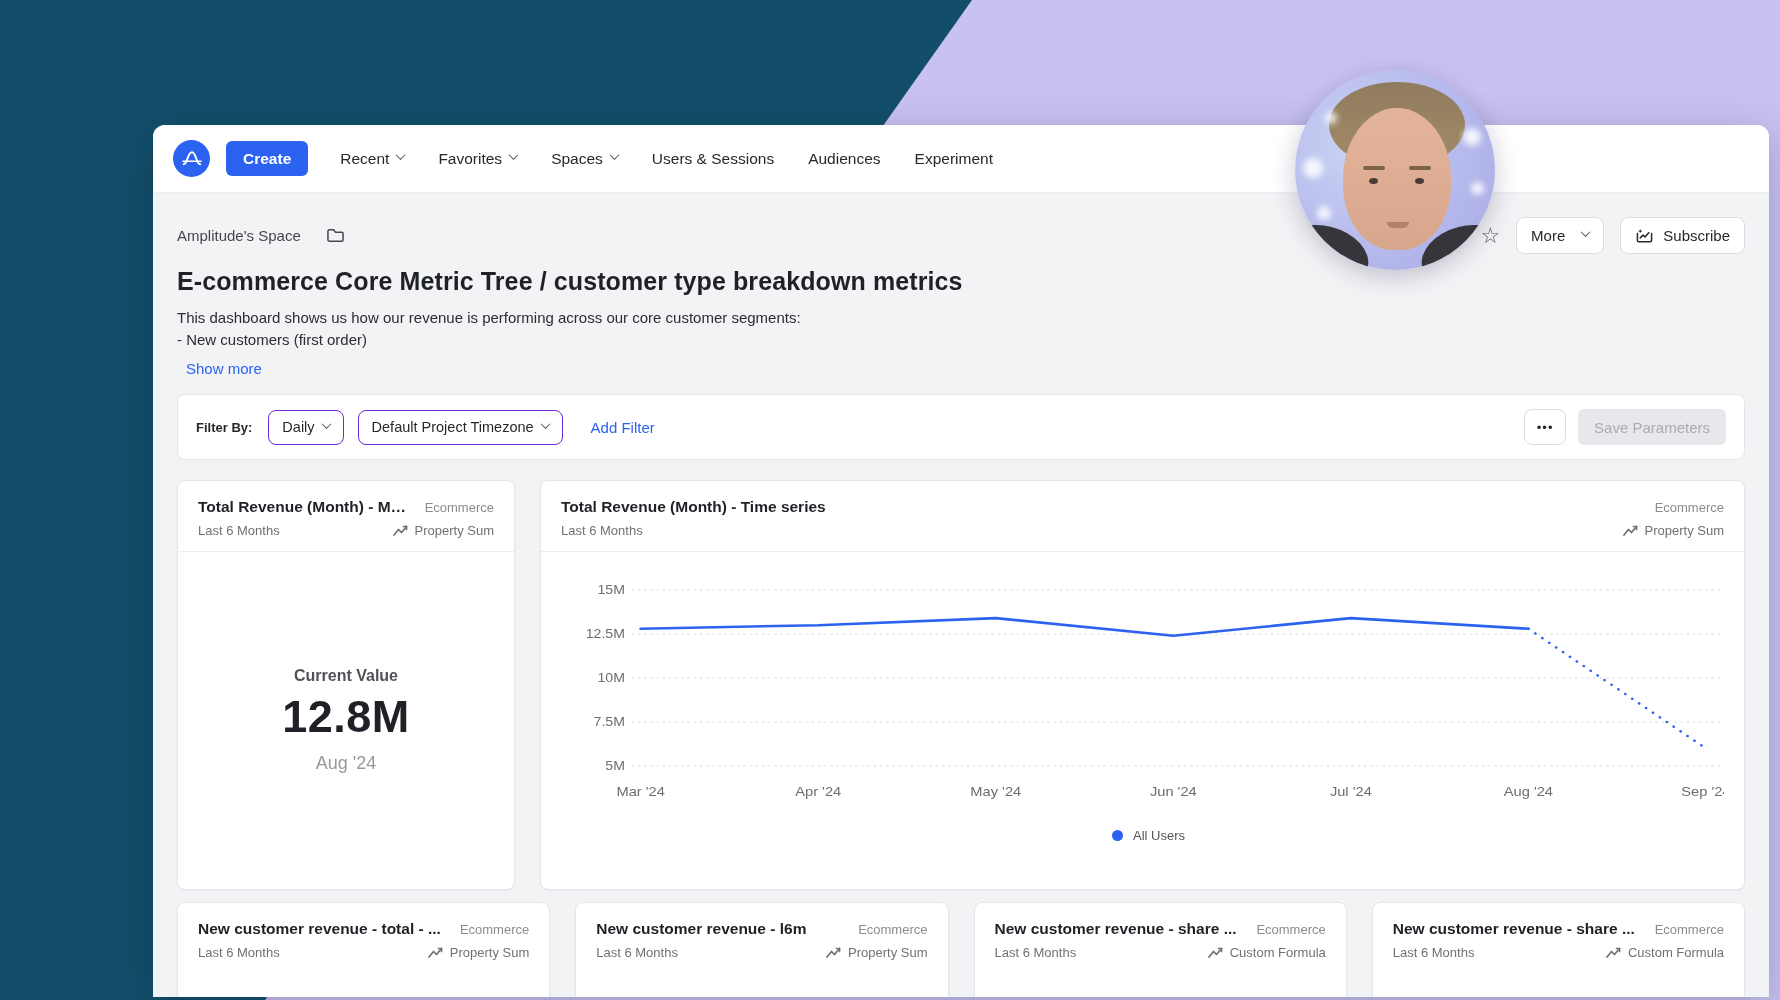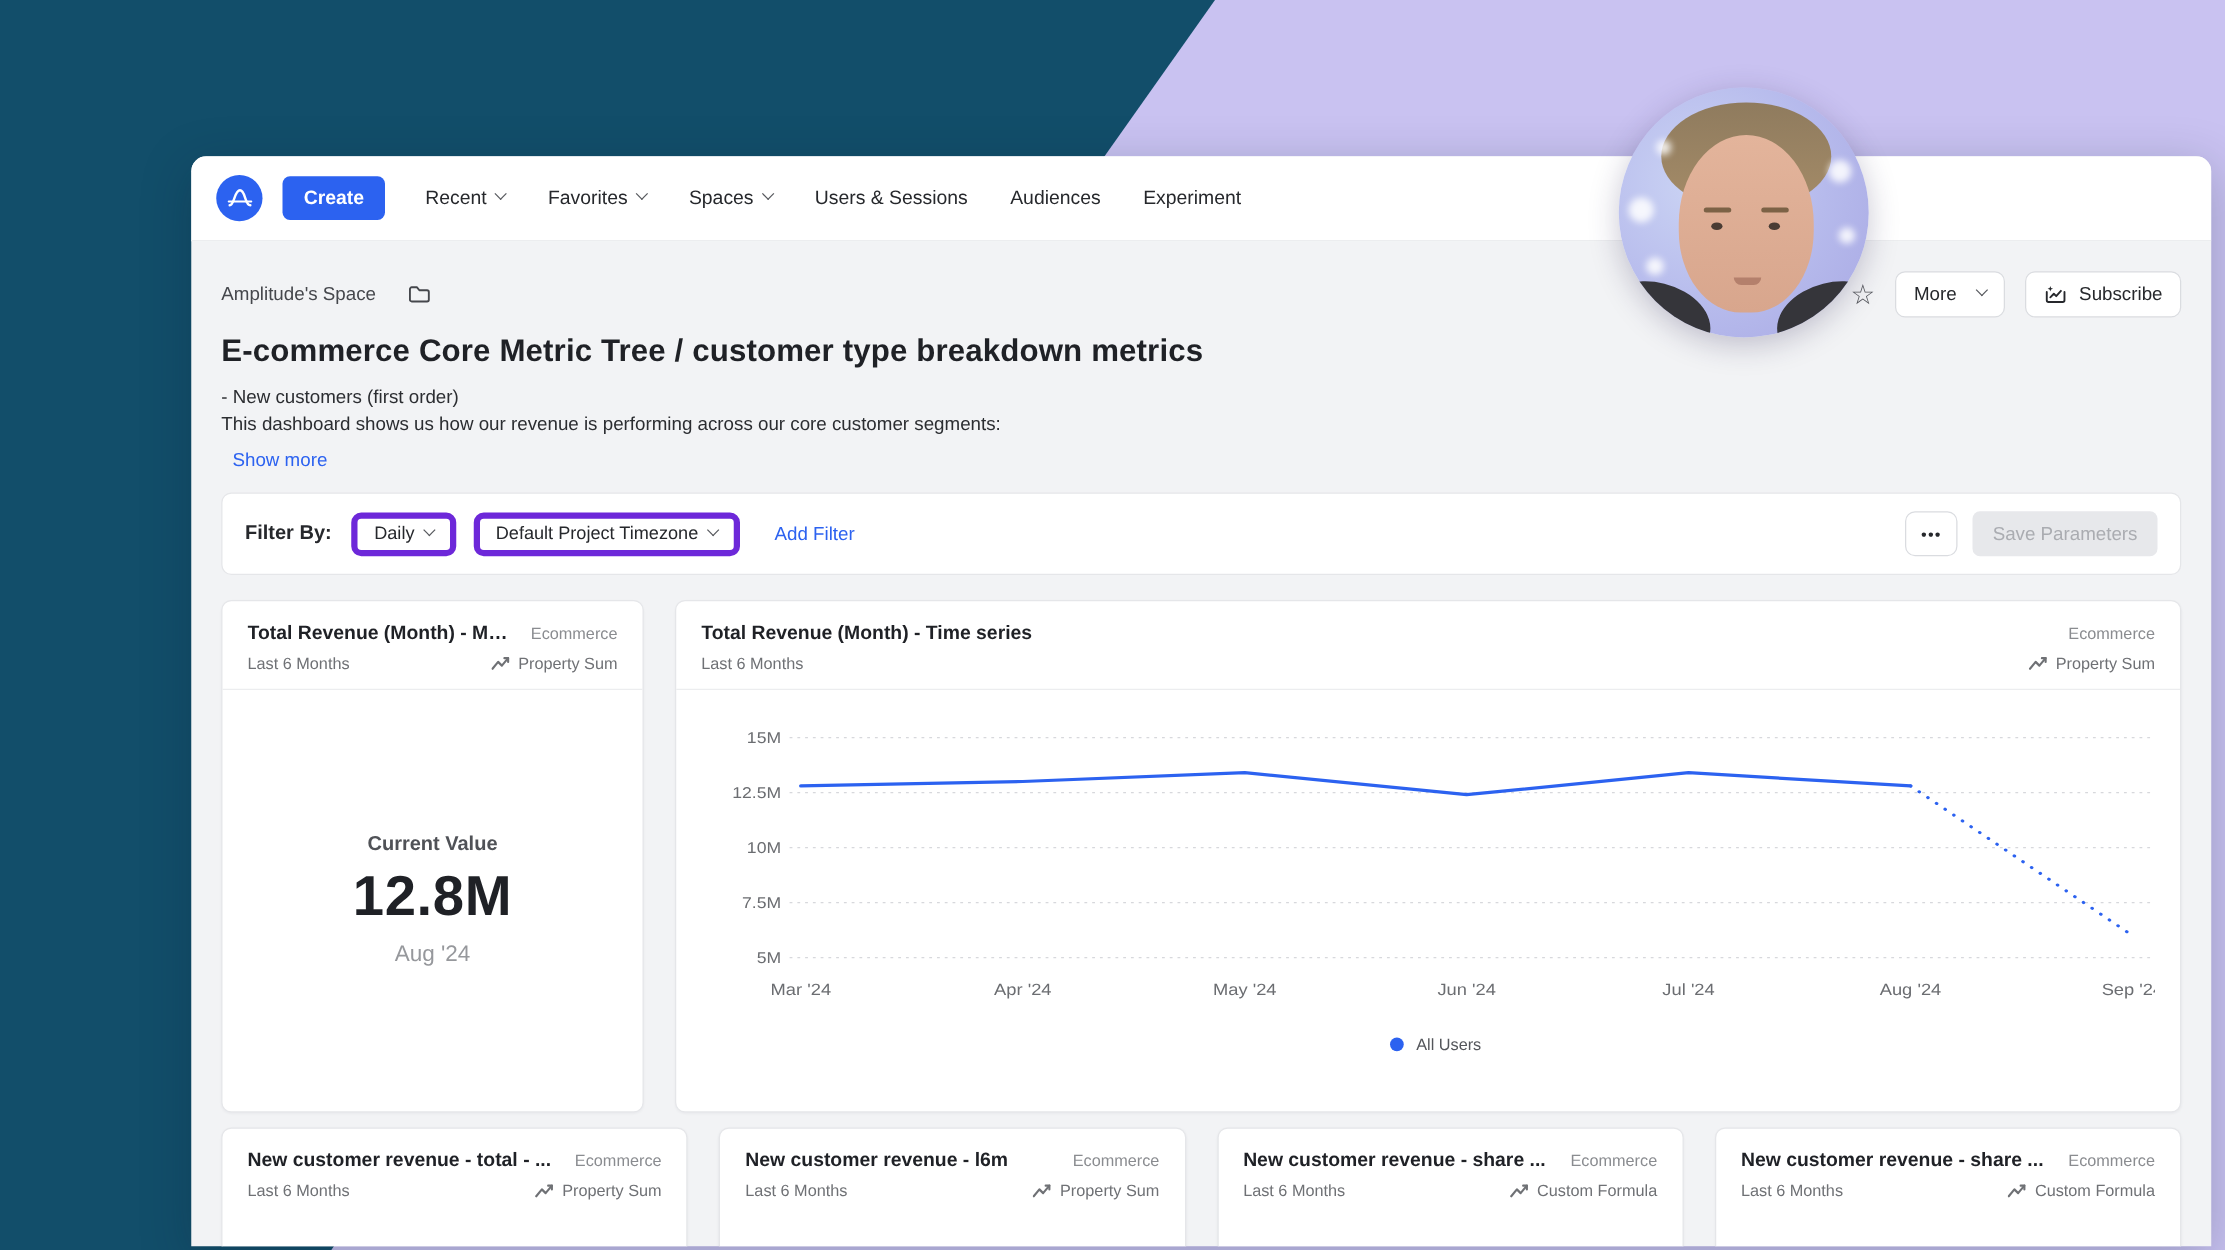--- a/index.html
+++ b/index.html
@@ -59,23 +59,23 @@
   }
   .page-title { margin-top:13px; font-size:25px; font-weight:700; color:#1F2126; letter-spacing:.1px; }
   .desc { margin-top:11px; font-size:15px; color:#2B2D31; line-height:22px; }
   .show-more { display:inline-block; margin-top:9px; margin-left:9px; font-size:15px; color:#2C62F0; cursor:pointer; }
 
   
   .filter-panel {
     margin-top:16px; height:66px; background:#fff; border:1px solid #E5E6E9; border-radius:8px;
     display:flex; align-items:center; padding:0 18px; gap:14px;
   }
-  .filter-label { font-size:16px; font-weight:700; color:#26282C; margin-right:2px; }
+  .filter-label { font-size:13px; font-weight:700; color:#26282C; margin-right:2px; }
   .dropdown {
-    height:35px; border:5px solid #6d28d9; border-radius:8px; background:#fff;
+    height:35px; border:1px solid #6d28d9; border-radius:8px; background:#fff;
     padding:0 13px; display:flex; align-items:center; font-size:14.5px; color:#26282C; cursor:pointer;
   }
   .seg-group { display:flex; align-items:stretch; height:35px; border:1px solid #D5D7DB; border-radius:8px; background:#fff; overflow:hidden; }
   .seg { padding:0 12px; display:flex; align-items:center; font-size:14.5px; color:#3F4145;
     border-right:1px solid #E2E3E6; cursor:pointer; }
   .seg:last-child { border-right:none; }
   .seg.selected { color:#2C62F0; box-shadow:inset 0 0 0 1.6px #2C62F0; border-radius:8px; font-weight:400; }
   .add-filter { font-size:15px; color:#2C62F0; cursor:pointer; margin-left:14px; }
   .filter-right { margin-left:auto; display:flex; align-items:center; gap:12px; }
   .btn-ellipsis { width:42px; height:36px; background:#fff; border:1px solid #DADCE0; border-radius:8px;
@@ -232,22 +232,22 @@
             <path d="M5.5 2 L6.1 3.7 L7.8 4.3 L6.1 4.9 L5.5 6.6 L4.9 4.9 L3.2 4.3 L4.9 3.7 Z" fill="#26282C"></path>
           </svg>
           <span>Subscribe</span>
         </button>
       </div>
     </div>
 
     <h1 class="page-title">E-commerce Core Metric Tree / customer type breakdown metrics</h1>
 
     <div class="desc">
+      <div>This dashboard shows us how our revenue is performing across our core customer segments:</div>
       <div>- New customers (first order)</div>
-      <div>This dashboard shows us how our revenue is performing across our core customer segments:</div>
     </div>
     <span class="show-more">Show more</span>
 
     
     <div class="filter-panel">
       <span class="filter-label">Filter By:</span>
       <div class="dropdown">
         <span>Daily</span>
         <span class="chev"></span>
       </div>

